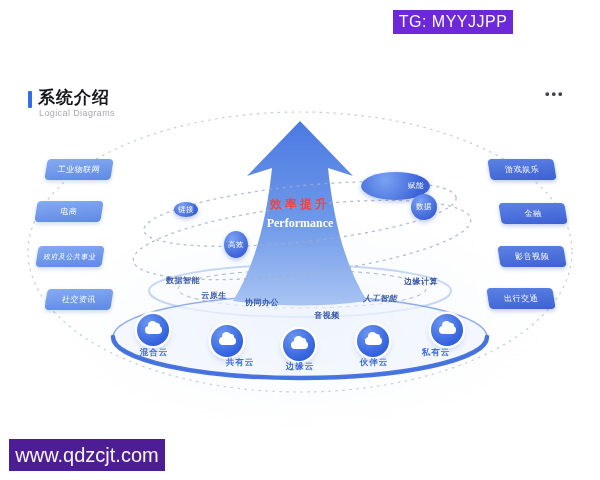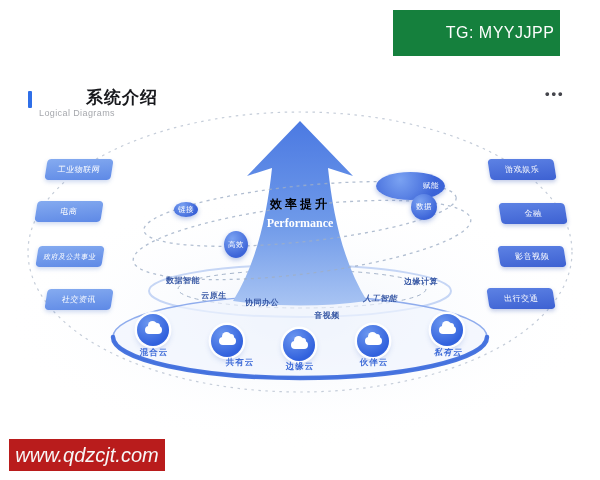--- a/index.html
+++ b/index.html
@@ -5,53 +5,52 @@
   html,body{margin:0;padding:0;}
   body{
     width:600px;height:480px;background:#ffffff;overflow:hidden;position:relative;
     font-family:"Liberation Sans",sans-serif;
   }
   .stage{position:absolute;inset:0;width:600px;height:480px;}
   svg.canvas{position:absolute;left:0;top:0;width:600px;height:480px;}
 
   
   .tg-badge{
-    position:absolute;left:393px;top:10px;width:120px;height:46px;background:#15803d;
+    position:absolute;left:393px;top:10px;width:120px;height:24px;background:#6d28d9;
     color:#fdfdfd;font-size:16px;display:flex;align-items:center;justify-content:center;
     letter-spacing:.5px;
-    padding-left:47px;
   }
   .watermark{
-    position:absolute;left:9px;top:439px;width:156px;height:32px;background:#b91c1c;
-    color:#f7f7f7;font-size:20px;display:flex;align-items:center;justify-content:center;font-style:italic;
+    position:absolute;left:9px;top:439px;width:156px;height:32px;background:#4c1d95;
+    color:#f7f7f7;font-size:20px;display:flex;align-items:center;justify-content:center;
   }
 
   
   .hd-bar{position:absolute;left:28px;top:91px;width:4px;height:17px;background:#2f6fe8;border-radius:1px;}
-  .hd-title{position:absolute;left:38px;top:86px;font-size:17px;font-weight:bold;color:#17181c;letter-spacing:1px;margin-left:48px;}
+  .hd-title{position:absolute;left:38px;top:86px;font-size:17px;font-weight:bold;color:#17181c;letter-spacing:1px;}
   .hd-sub{position:absolute;left:39px;top:108px;font-size:9px;color:#a6a8ad;letter-spacing:.4px;}
   .menu-dots{position:absolute;left:545px;top:86px;color:#44454c;font-size:13px;font-weight:bold;letter-spacing:2px;}
 
   
   .btn{
     position:absolute;height:21px;width:66px;border-radius:4px;color:#fff;font-size:8px;
     display:flex;align-items:center;justify-content:center;letter-spacing:.5px;white-space:nowrap;
   }
   .btn-l{background:linear-gradient(175deg,#85abf0,#5e89e6);transform:skewX(-9deg);box-shadow:0 2px 4px rgba(80,120,200,.28);}
   .btn-r{background:linear-gradient(175deg,#5d82e4,#3d61d2);transform:skewX(9deg);box-shadow:0 2px 4px rgba(60,90,180,.32);}
 
   
   .node{
     position:absolute;border-radius:50%;color:#fff;display:flex;align-items:center;justify-content:center;
     font-size:7.5px;letter-spacing:.5px;background:radial-gradient(circle at 35% 28%,#7aa2f2,#3c64d8 72%);
     box-shadow:0 2px 5px rgba(50,90,190,.35);
   }
 
   
-  .arrow-title{position:absolute;left:240px;top:196px;width:120px;text-align:center;color:#000000;
+  .arrow-title{position:absolute;left:240px;top:196px;width:120px;text-align:center;color:#ef4444;
     font-size:12px;font-weight:bold;letter-spacing:3px;}
   .arrow-sub{position:absolute;left:240px;top:216px;width:120px;text-align:center;color:#fff;
     font-size:12px;font-weight:bold;font-family:"Liberation Serif",serif;}
 
   
   .keyword{position:absolute;transform:translateX(-50%);font-size:8px;color:#3a5aa6;font-weight:bold;
     letter-spacing:.5px;white-space:nowrap;}
 
   
   .cloudnode{
@@ -119,21 +118,21 @@
   <div class="btn btn-r" style="left:489px;top:159px;">游戏娱乐</div>
   <div class="btn btn-r" style="left:500px;top:203px;">金融</div>
   <div class="btn btn-r" style="left:499px;top:246px;">影音视频</div>
   <div class="btn btn-r" style="left:488px;top:288px;">出行交通</div>
 
   <div class="arrow-title">效率提升</div>
   <div class="arrow-sub">Performance</div>
 
   <div class="node" style="left:174px;top:202px;width:24px;height:15px;">链接</div>
   <div class="node" style="left:224px;top:231px;width:24px;height:27px;">高效</div>
-  <div class="node" style="left:376px;top:172px;width:28px;height:28px;padding-left:41px;">赋能</div>
+  <div class="node" style="left:361px;top:172px;width:28px;height:28px;padding-left:41px;">赋能</div>
   <div class="node" style="left:411px;top:194px;width:26px;height:26px;">数据</div>
 
   <div class="keyword" style="left:183px;top:275px;">数据智能</div>
   <div class="keyword" style="left:214px;top:290px;">云原生</div>
   <div class="keyword" style="left:262px;top:297px;">协同办公</div>
   <div class="keyword" style="left:327px;top:310px;">音视频</div>
   <div class="keyword" style="left:380px;top:293px;font-style:italic;">人工智能</div>
   <div class="keyword" style="left:421px;top:276px;">边缘计算</div>
 
   <div class="cloudnode" style="left:137px;top:314px;">
@@ -149,15 +148,15 @@
     <span class="cloud"></span>
   </div>
   <div class="cloudnode" style="left:431px;top:314px;">
     <span class="cloud"></span>
   </div>
 
   <div class="cloudlabel" style="left:154px;top:347px;">混合云</div>
   <div class="cloudlabel" style="left:240px;top:357px;text-align:center;">共有云</div>
   <div class="cloudlabel" style="left:300px;top:361px;">边缘云</div>
   <div class="cloudlabel" style="left:374px;top:357px;">伙伴云</div>
-  <div class="cloudlabel" style="left:448px;top:347px;font-style:italic;">私有云</div>
+  <div class="cloudlabel" style="left:436px;top:347px;">私有云</div>
 
 </div>
 
 </body></html>

